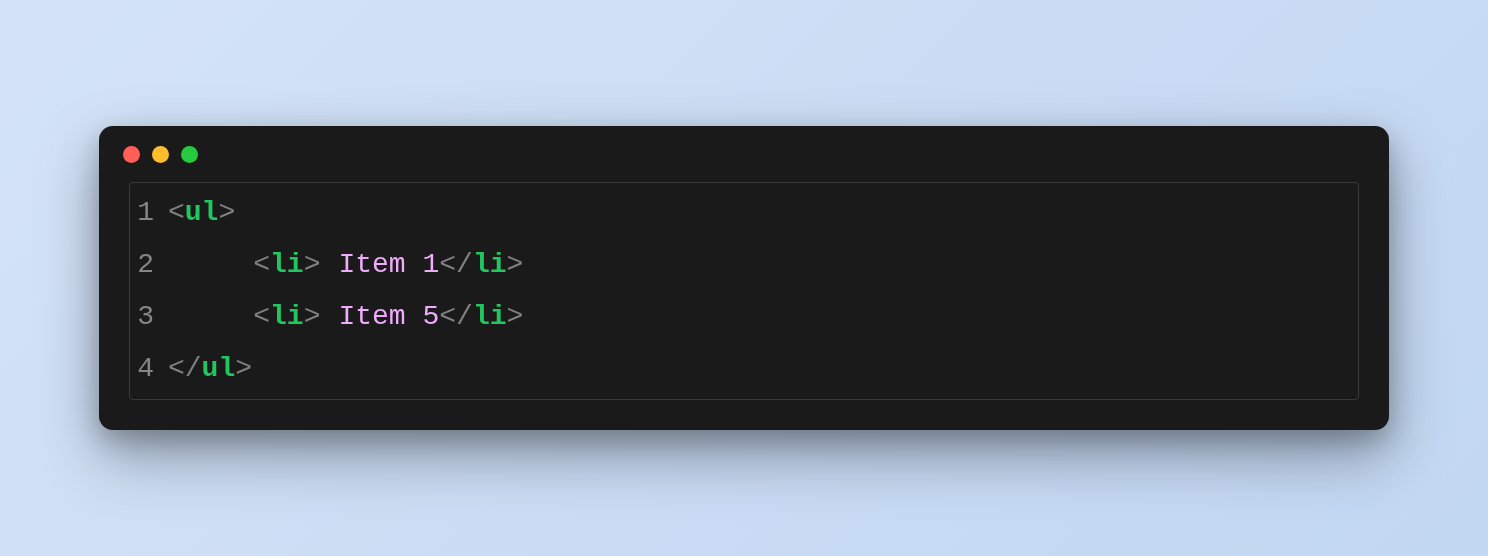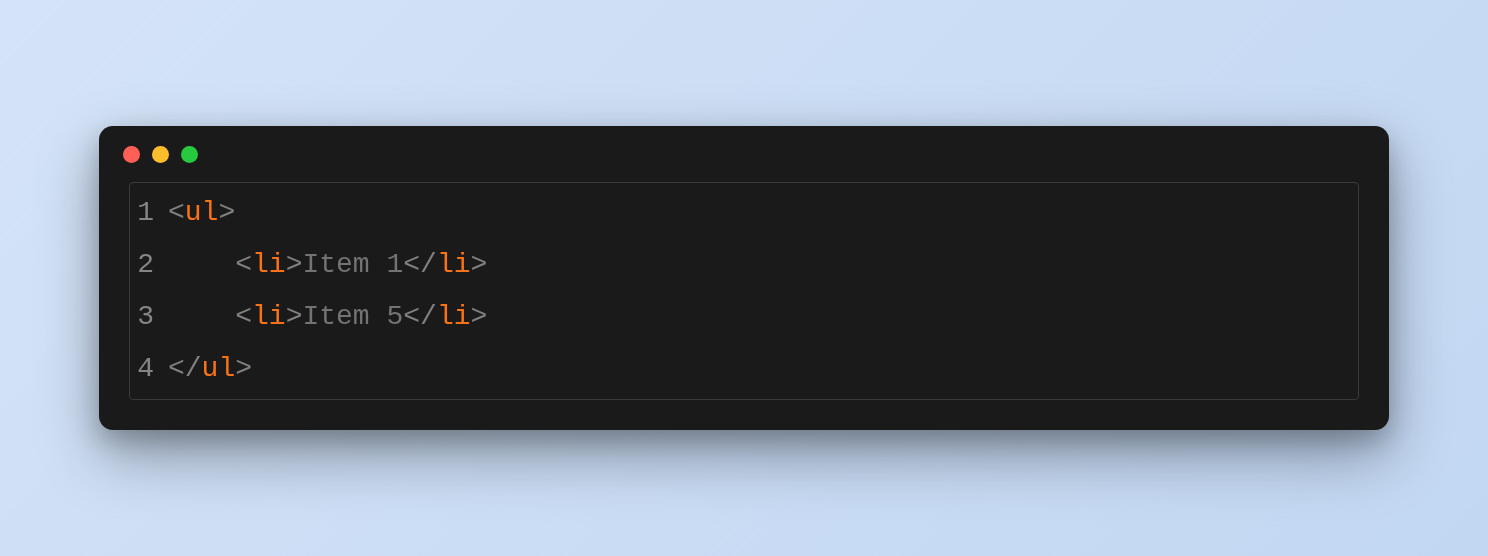--- a/index.html
+++ b/index.html
@@ -56,22 +56,22 @@
       padding-right: 14px;
       color: #858585;
       user-select: none;
       flex-shrink: 0;
     }
     .line-content {
       flex: 1;
       color: #d4d4d4;
     }
     .bracket { color: #808080; }
-    .tag { color: #f97316; }
-    .text { color: #737373; }
+    .tag { color: #22c55e; font-weight: bold; }
+    .text { color: #f0abfc; margin-left: 18px; }
   </style>
 </head>
 <body>
 
 <div class="window">
   <div class="titlebar">
     <div class="traffic-light red"></div>
     <div class="traffic-light yellow"></div>
     <div class="traffic-light green"></div>
   </div>

